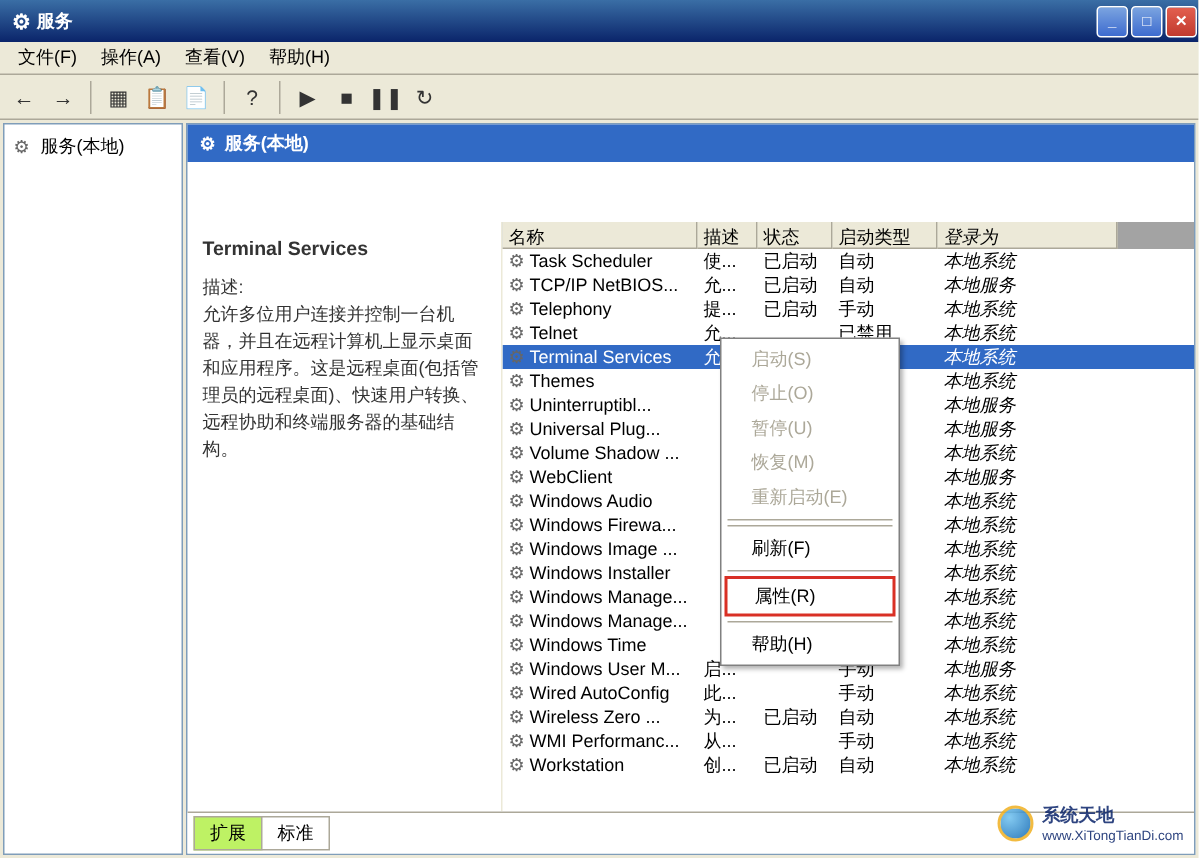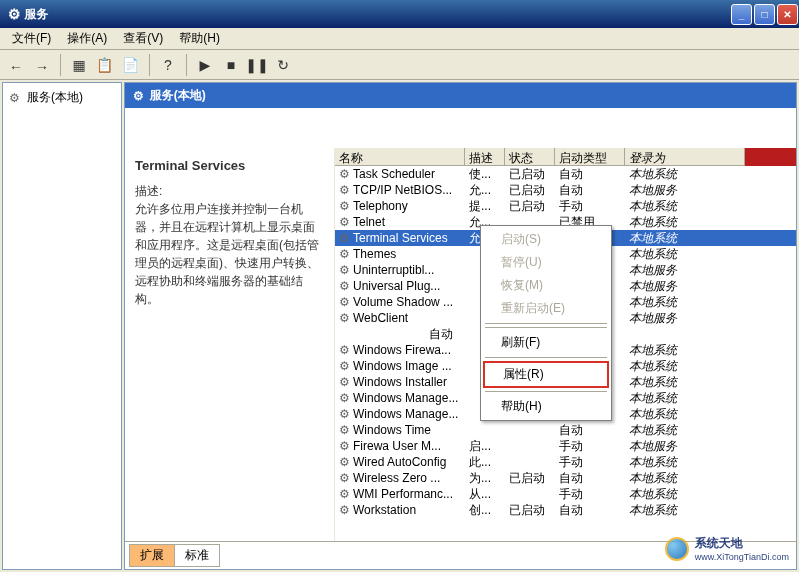--- a/index.html
+++ b/index.html
@@ -17,35 +17,35 @@
 .main { display: flex; height: calc(572px - 28px - 22px - 30px); }
 .tree { width: 120px; background: white; border: 1px solid #7f9db9; margin: 2px; padding: 4px; }
 .tree-item { display: flex; align-items: center; gap: 4px; padding: 2px; }
 .content { flex: 1; display: flex; flex-direction: column; margin: 2px 2px 2px 0; border: 1px solid #7f9db9; background: white; }
 .content-header { background: #316ac5; color: white; font-weight: bold; padding: 4px 8px; display: flex; align-items: center; gap: 6px; font-size: 14px; }
 .content-body { flex: 1; display: flex; overflow: hidden; margin-top: 40px; }
 .detail-panel { width: 210px; padding: 10px; color: #333; border-right: 1px solid #ece9d8; }
 .detail-title { font-weight: bold; margin-bottom: 10px; font-size: 13px; }
 .detail-desc { line-height: 1.5; }
 .list-panel { flex: 1; overflow: auto; position: relative; }
-.list-header { display: flex; background: #b91c1c; position: sticky; top: 0; height: 18px; }
+.list-header { display: flex; background: #a3a3a3; position: sticky; top: 0; height: 18px; }
 .list-header div { border-right: 1px solid #aca899; border-bottom: 1px solid #aca899; padding: 2px 4px; white-space: nowrap; overflow: hidden; background: #ece9d8; }
 .col-name { width: 130px; }
 .col-desc { width: 40px; }
 .col-status { width: 50px; }
 .col-startup { width: 70px; }
 .col-logon { width: 120px; font-style: italic; }
 .list-row { display: flex; align-items: center; height: 16px; white-space: nowrap; }
 .list-row div { overflow: hidden; padding: 1px 4px; }
 .list-row.selected { background: #316ac5; color: white; }
 .gear-icon { display: inline-block; width: 14px; height: 14px; font-size: 12px; color: #666; }
 .tabs { border-top: 1px solid #aca899; padding: 2px 4px; background: white; display:flex; }
 .tab { padding: 2px 10px; border: 1px solid #aca899; background: white; margin-right: -1px; font-size:12px; }
-.tab.active { background: #fdba74; }
-.context-menu { position: absolute; left: 480px; top: 225px; width: 132px; background: #ffffff; border: 1px solid #808080; box-shadow: 2px 2px 3px rgba(0,0,0,0.3); padding: 2px; z-index: 100; }
+.tab.active { background: #bef264; }
+.context-menu { position: absolute; left: 480px; top: 225px; width: 120px; background: #ffffff; border: 1px solid #808080; box-shadow: 2px 2px 3px rgba(0,0,0,0.3); padding: 2px; z-index: 100; }
 .context-item { padding: 3px 20px 3px 18px; white-space: nowrap; color: #000; }
 .context-item.disabled { color: #aca899; }
 .context-item.highlight { border: 2px solid #d93025; font-weight: normal; }
 .context-sep { height: 1px; background: #aca899; margin: 3px 2px; }
 .arrow { float: right; }
 .watermark { position: absolute; right: 10px; bottom: 10px; display: flex; align-items: center; gap: 6px; font-size: 16px; font-weight: bold; color: #0a246a; opacity: 0.85; }
 .watermark .globe { width: 24px; height: 24px; border-radius: 50%; background: radial-gradient(circle at 30% 30%, #6fc2f0, #0a63b0); border: 2px solid #f0b020; }
 </style>
 </head>
 <body>
@@ -175,20 +175,21 @@
               <div class="col-logon">本地系统</div>
             </div>
             <div class="list-row">
               <div class="col-name"><span class="gear-icon">⚙</span><span>WebClient</span></div>
               <div class="col-desc"></div>
               <div class="col-status"></div>
               <div class="col-startup">自动</div>
               <div class="col-logon">本地服务</div>
             </div>
             <div class="list-row">
+              <div class="col-name"><span class="gear-icon">⚙</span><span>Windows Audio</span></div>
               <div class="col-desc"></div>
               <div class="col-status"></div>
               <div class="col-startup">自动</div>
               <div class="col-logon">本地系统</div>
             </div>
             <div class="list-row">
               <div class="col-name"><span class="gear-icon">⚙</span><span>Windows Firewa...</span></div>
               <div class="col-desc"></div>
               <div class="col-status"></div>
               <div class="col-startup">自动</div>
@@ -223,21 +224,21 @@
               <div class="col-logon">本地系统</div>
             </div>
             <div class="list-row">
               <div class="col-name"><span class="gear-icon">⚙</span><span>Windows Time</span></div>
               <div class="col-desc"></div>
               <div class="col-status"></div>
               <div class="col-startup">自动</div>
               <div class="col-logon">本地系统</div>
             </div>
             <div class="list-row">
-              <div class="col-name"><span class="gear-icon">⚙</span><span>Firewa User M...</span></div>
+              <div class="col-name"><span class="gear-icon">⚙</span><span>Windows User M...</span></div>
               <div class="col-desc">启...</div>
               <div class="col-status"></div>
               <div class="col-startup">手动</div>
               <div class="col-logon">本地服务</div>
             </div>
             <div class="list-row">
               <div class="col-name"><span class="gear-icon">⚙</span><span>Wired AutoConfig</span></div>
               <div class="col-desc">此...</div>
               <div class="col-status"></div>
               <div class="col-startup">手动</div>
@@ -269,20 +270,21 @@
     </div>
     <div class="tabs">
       <div class="tab active">扩展</div>
       <div class="tab">标准</div>
     </div>
   </div>
 </div>
 
 <div class="context-menu">
   <div class="context-item disabled">启动(S)</div>
+  <div class="context-item disabled">停止(O)</div>
   <div class="context-item disabled">暂停(U)</div>
   <div class="context-item disabled">恢复(M)</div>
   <div class="context-item disabled">重新启动(E)</div>
   <div class="context-sep"></div>
   <div class="context-sep"></div>
   <div class="context-item">刷新(F)</div>
   <div class="context-sep"></div>
   <div class="context-item highlight">属性(R)</div>
   <div class="context-sep"></div>
   <div class="context-item">帮助(H)</div>

